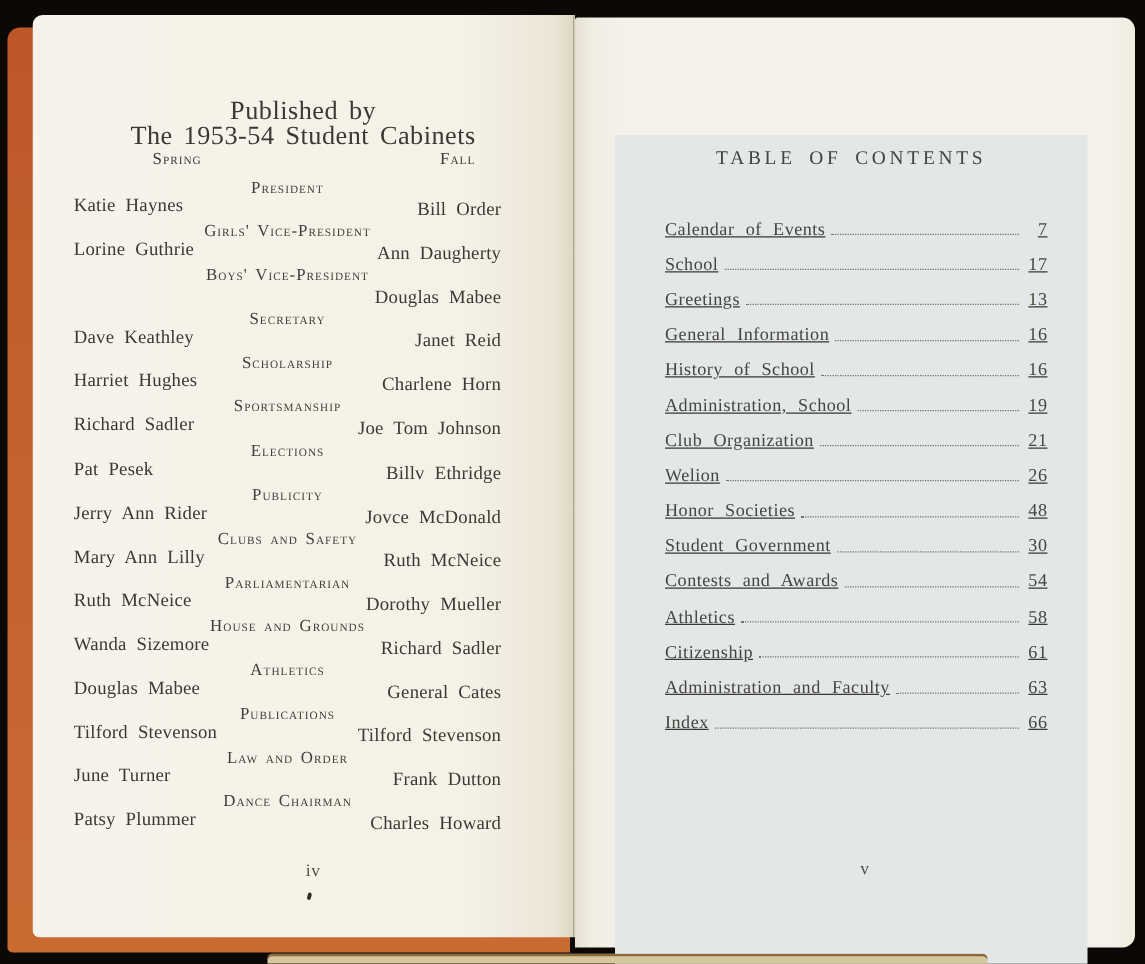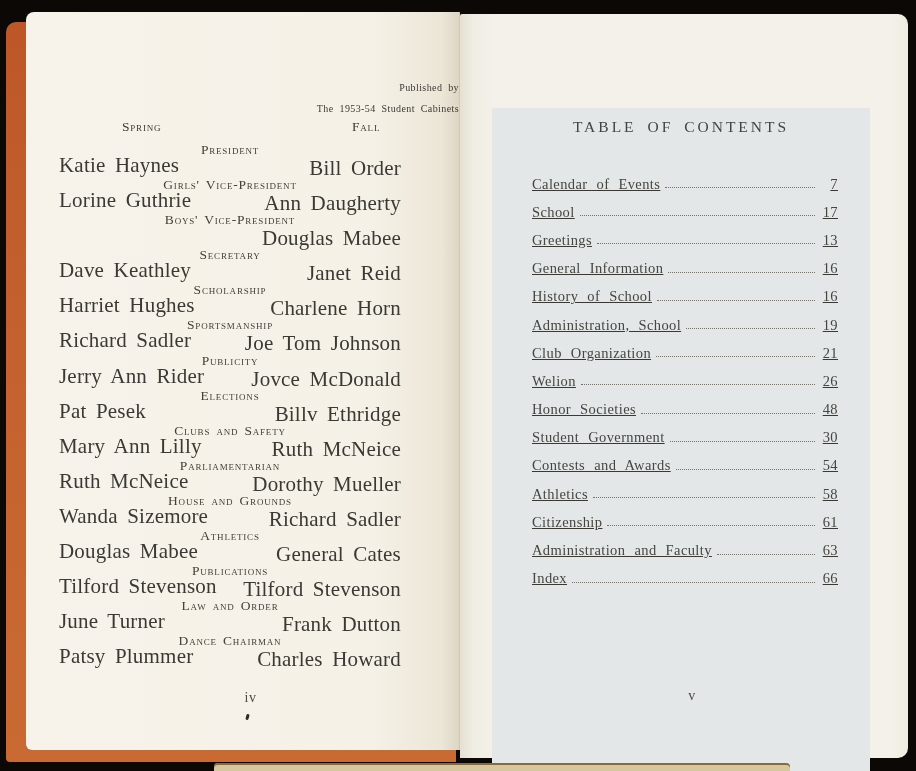--- a/index.html
+++ b/index.html
@@ -31,35 +31,35 @@
     background:linear-gradient(90deg,#f7f3ea 0%,var(--paper-left) 80%,#ece6d7 96%,#ddd6c3 100%);
     border-right:1px solid #cfc8b2;
     padding-top:66px;
   }
   .page-right{
     left:460px;top:14px;width:448px;height:744px;
     border-radius:2px 10px 10px 0;
     background:linear-gradient(90deg,#e5e0d2 0%,#f0ede3 3%,var(--paper-right) 8%,var(--paper-right) 96%,#efecdf 100%);
   }
   .sc{font-variant:small-caps;}
-  .pub{text-align:right;font-size:10px;letter-spacing:.4px;word-spacing:3px;}
+  .pub{text-align:center;font-size:21px;letter-spacing:.4px;word-spacing:3px;}
   .pub-line1{line-height:20px;}
   .pub-line2{line-height:21px;}
   .season-row{position:relative;height:16px;font-size:13.5px;letter-spacing:.8px;}
   .season-spring{position:absolute;left:96px;}
   .season-fall{position:absolute;left:326px;}
   #offices{padding:8px 58px 0 33px;}
   .office{height:35.1px;}
   .office-title{
     text-align:center;font-size:13.5px;letter-spacing:.8px;word-spacing:2px;
     line-height:13px;height:13px;color:#403f38;
   }
   .office-names{
     display:flex;justify-content:space-between;
-    font-size:21px;line-height:18px;letter-spacing:.2px;word-spacing:4px;text-align:right;
+    font-size:15px;line-height:18px;letter-spacing:.2px;word-spacing:4px;text-align:right;
   }
   .fall-name{transform:translateY(3px);}
   .pagenum{
     position:absolute;left:16px;right:0;text-align:center;
     font-size:14px;color:#4e4c44;letter-spacing:.5px;
   }
   .pagenum-left{top:678px;}
   .pagenum-right{top:674px;}
   .speck{
     position:absolute;left:220px;top:702px;width:3px;height:6px;
@@ -143,32 +143,32 @@
 
   <div class="office">
     <div class="office-title sc">Sportsmanship</div>
     <div class="office-names">
       <span class="spring-name">Richard Sadler</span>
       <span class="fall-name">Joe Tom Johnson</span>
     </div>
   </div>
 
   <div class="office">
+    <div class="office-title sc">Elections</div>
+    <div class="office-names">
+      <span class="spring-name">Pat Pesek</span>
+      <span class="fall-name">Billv Ethridge</span>
+    </div>
+  </div>
+
+  <div class="office">
     <div class="office-title sc">Publicity</div>
     <div class="office-names">
       <span class="spring-name">Jerry Ann Rider</span>
       <span class="fall-name">Jovce McDonald</span>
-    </div>
-  </div>
-
-  <div class="office">
-    <div class="office-title sc">Elections</div>
-    <div class="office-names">
-      <span class="spring-name">Pat Pesek</span>
-      <span class="fall-name">Billv Ethridge</span>
     </div>
   </div>
 
   <div class="office">
     <div class="office-title sc">Clubs and Safety</div>
     <div class="office-names">
       <span class="spring-name">Mary Ann Lilly</span>
       <span class="fall-name">Ruth McNeice</span>
     </div>
   </div>

